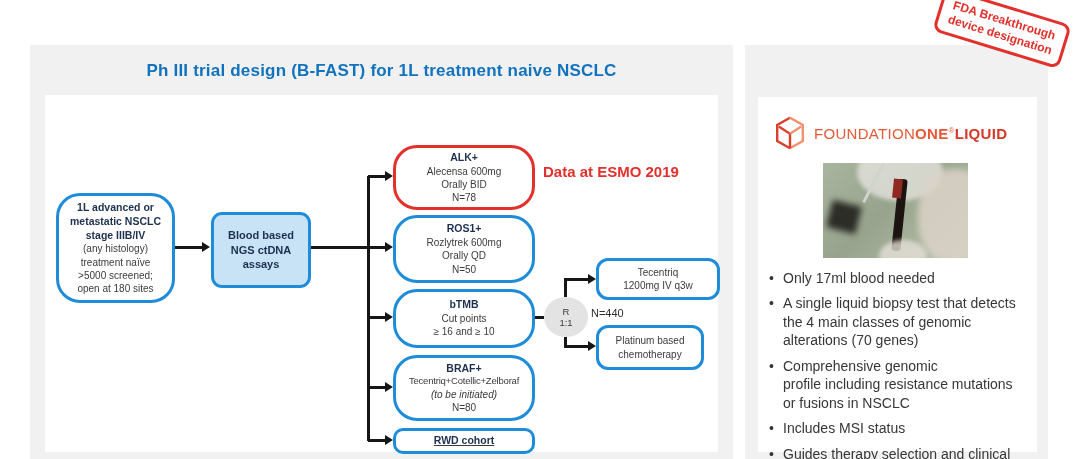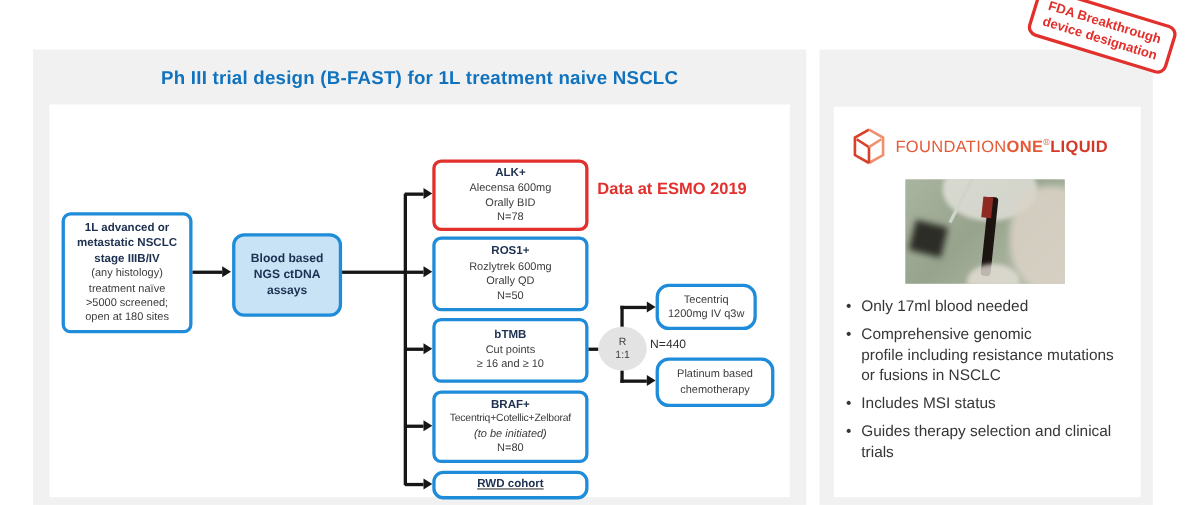--- a/index.html
+++ b/index.html
@@ -7,21 +7,21 @@
   .stage { position:relative; width:1080px; height:459px; background:#fff; overflow:hidden; }
 
   .panel { position:absolute; top:45px; bottom:0; background:#f1f1f2; }
   .left-panel  { left:30px;  width:703px; }
   .right-panel { left:745px; width:303px; }
   .panel-title { margin:0; text-align:center; color:#1173bd; font-weight:bold; font-size:17px; padding-top:16px; letter-spacing:.2px; }
 
   
   .canvas { position:absolute; left:15px; top:50px; width:673px; height:357px; background:#fff; }
 
-  .fbox { position:absolute; border:3px solid #1e8cd9; border-radius:8px; background:#fff;
+  .fbox { position:absolute; border:3px solid #1e8cd9; border-radius:24px; background:#fff;
           display:flex; flex-direction:column; justify-content:center; align-items:center;
           text-align:center; font-size:10px; color:#3b3b3b; line-height:1.32; padding:2px; }
   .fbox .bt { font-weight:bold; color:#1d3050; font-size:10.5px; }
   .fbox.red { border-color:#e2302c; }
   .fbox.fill { background:#c8e2f6; }
   .fbox .it { font-style:italic; }
   .fbox .tight { font-size:9.5px; letter-spacing:-0.2px; }
 
   .hline { position:absolute; height:3px; background:#161616; }
   .vline { position:absolute; width:3px;  background:#161616; }
@@ -142,21 +142,21 @@
       <div class="nlab">N=440</div>
 
       <div class="vline" style="left:519px; top:183px; height:19px;"></div>
       <div class="hline" style="left:519px; top:183px; width:24px;"></div>
       <div class="ah" style="left:543px; top:179px;"></div>
 
       <div class="vline" style="left:519px; top:242px; height:11px;"></div>
       <div class="hline" style="left:519px; top:250px; width:24px;"></div>
       <div class="ah" style="left:543px; top:246px;"></div>
 
-      <div class="fbox" style="left:551px; top:163px; width:92px; height:42px; border-radius:12px;">
+      <div class="fbox" style="left:551px; top:163px; width:124px; height:42px; border-radius:12px;">
         <div>Tecentriq</div>
         <div>1200mg IV q3w</div>
       </div>
 
       <div class="fbox" style="left:551px; top:230px; width:108px; height:45px; border-radius:12px;">
         <div>Platinum based</div>
         <div>chemotherapy</div>
       </div>
 
     </div>
@@ -181,20 +181,23 @@
         <div class="ph-arm"></div>
         <div class="ph-dark"></div>
         <div class="ph-needle"></div>
         <div class="ph-tube"></div>
         <div class="ph-blood"></div>
         <div class="ph-finger"></div>
       </div>
 
       <ul class="bullets">
         <li>Only 17ml blood needed</li>
+        <li>A single liquid biopsy test that detects
+the 4 main classes of genomic
+alterations (70 genes)</li>
         <li>Comprehensive genomic
 profile including resistance mutations
 or fusions in NSCLC</li>
         <li>Includes MSI status</li>
         <li>Guides therapy selection and clinical
 trials</li>
       </ul>
 
     </div>
   </section>

